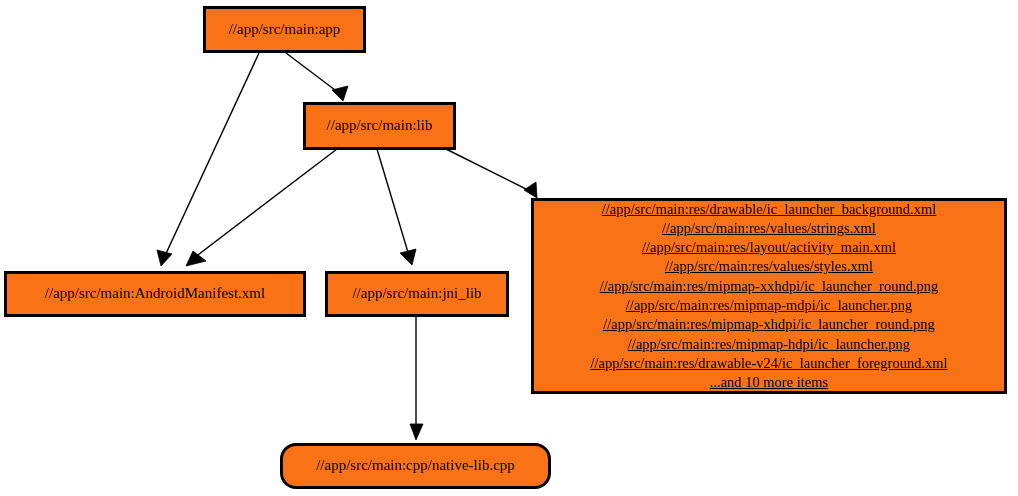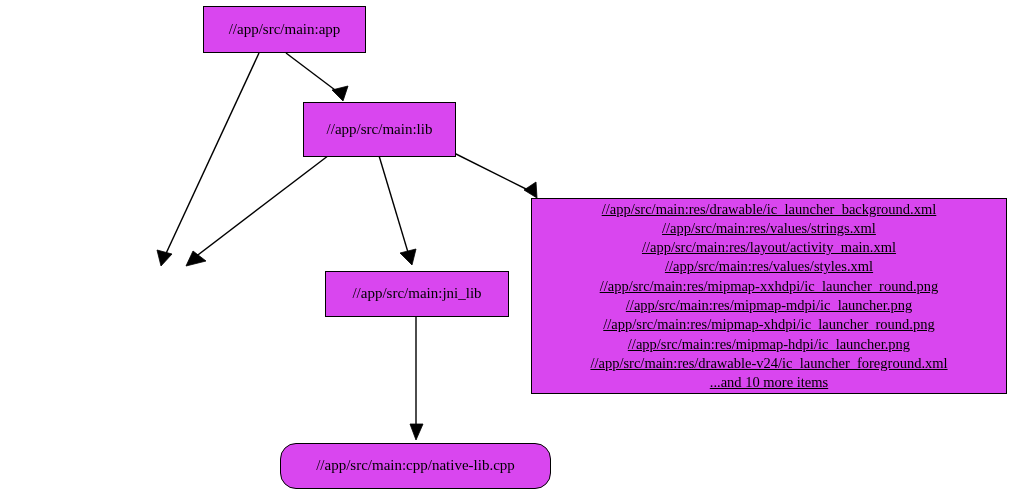--- a/index.html
+++ b/index.html
@@ -20,22 +20,22 @@
     position: absolute;
     left: 0;
     top: 0;
     width: 1018px;
     height: 496px;
     pointer-events: none;
   }
   .node {
     position: absolute;
     box-sizing: border-box;
-    border: 1px solid #8b5cf6;
-    background: #d946ef;
+    border: 3px solid #8b5cf6;
+    background: #f97316;
     display: flex;
     align-items: center;
     justify-content: center;
     text-align: center;
     color: #000000;
     font-family: "Liberation Serif", "DejaVu Serif", serif;
     font-size: 15px;
     line-height: 1.02;
     white-space: nowrap;
   }
@@ -84,24 +84,27 @@
       <g>
         <path d="M 416,317 L 416,432" stroke="#000000" stroke-width="1.4" fill="none"></path>
         <polygon points="416,440 410,424 423,424" fill="#000000" stroke="#000000" stroke-width="0.8"></polygon>
       </g>
     </svg>
 
   <div class="node" style="left: 203px; top: 6px; width: 163px; height: 47px; border-color: rgb(0, 0, 0); color: rgb(0, 0, 0);">
     <span class="node-label">//app/src/main:app</span>
   </div>
 
-  <div class="node" style="left: 303px; top: 102px; width: 153px; height: 55px; border-color: rgb(0, 0, 0); color: rgb(0, 0, 0);">
+  <div class="node" style="left: 303px; top: 102px; width: 153px; height: 48px; border-color: rgb(0, 0, 0); color: rgb(0, 0, 0);">
     <span class="node-label">//app/src/main:lib</span>
   </div>
 
+  <div class="node" style="left: 4px; top: 271px; width: 302px; height: 46px; border-color: rgb(0, 0, 0); color: rgb(0, 0, 0);">
+    <span class="node-label">//app/src/main:AndroidManifest.xml</span>
+  </div>
 
   <div class="node" style="left: 325px; top: 271px; width: 184px; height: 46px; border-color: rgb(0, 0, 0); color: rgb(0, 0, 0);">
     <span class="node-label">//app/src/main:jni_lib</span>
   </div>
 
   <div class="node node-multi" style="left: 531px; top: 198px; width: 476px; height: 196px; border-color: rgb(0, 0, 0); color: rgb(0, 0, 0);">
     <span class="node-label">//app/src/main:res/drawable/ic_launcher_background.xml
 //app/src/main:res/values/strings.xml
 //app/src/main:res/layout/activity_main.xml
 //app/src/main:res/values/styles.xml

